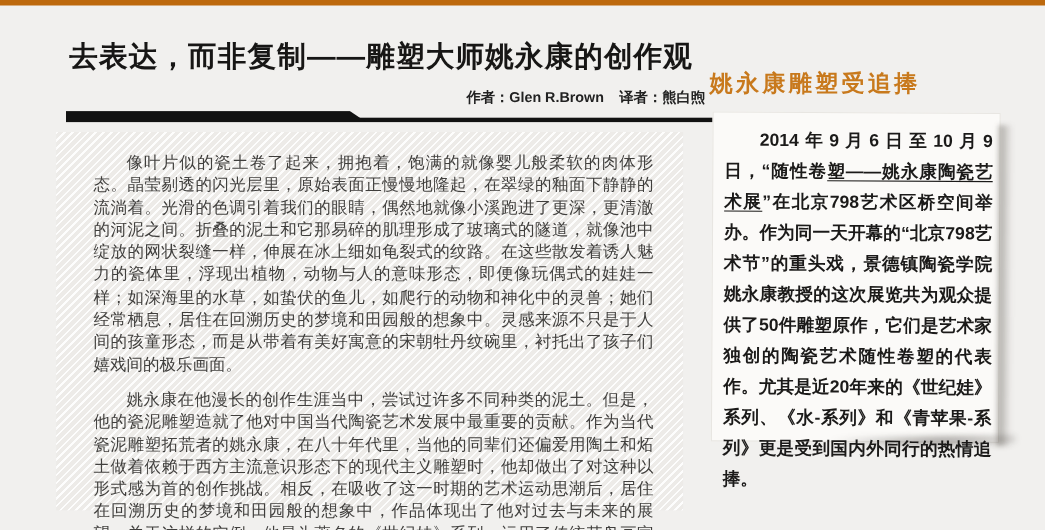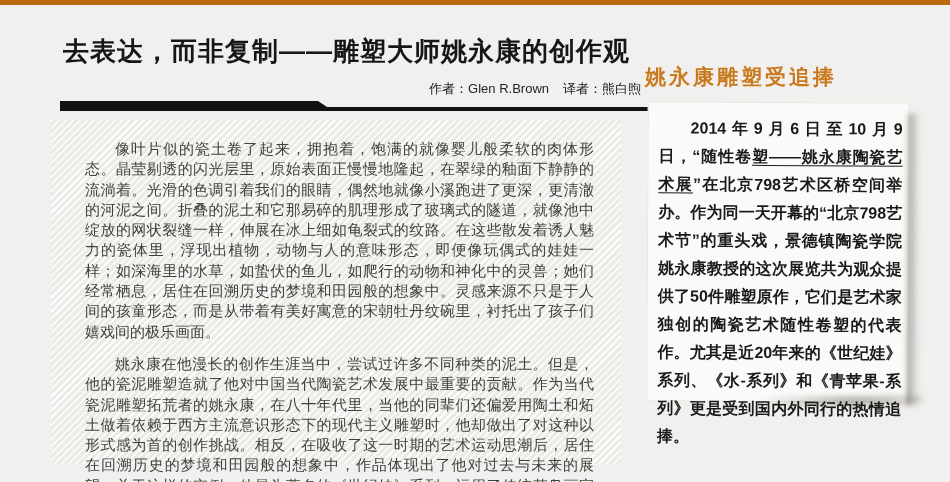--- a/index.html
+++ b/index.html
@@ -19,21 +19,21 @@
   .article { position:absolute; left:36px; top:34px; width:620px; }
 
   .article-title {
     margin:0 0 0 27px; font-size:26px; line-height:34px;
     font-weight:bold; color:#171615; letter-spacing:1px;
     white-space:nowrap;
   }
 
   .byline {
     margin-top:12px; padding-right:15px;
-    text-align:right; font-size:13px; color:#222; font-weight:normal;
+    text-align:right; font-size:13px; color:#222; font-weight:bold;
   }
   .byline .sep { display:inline-block; width:14px; }
 
   .title-rule { position:relative; margin:3px 0 0 24px; width:592px; height:10px; }
   .title-rule .thin  { position:absolute; left:0; right:0; bottom:0; height:4px; background:#121212; }
   .title-rule .thick {
     position:absolute; left:0; bottom:0; width:273px; height:10px; background:#121212;
     clip-path:polygon(0 0, 258px 0, 273px 100%, 0 100%);
   }
 

